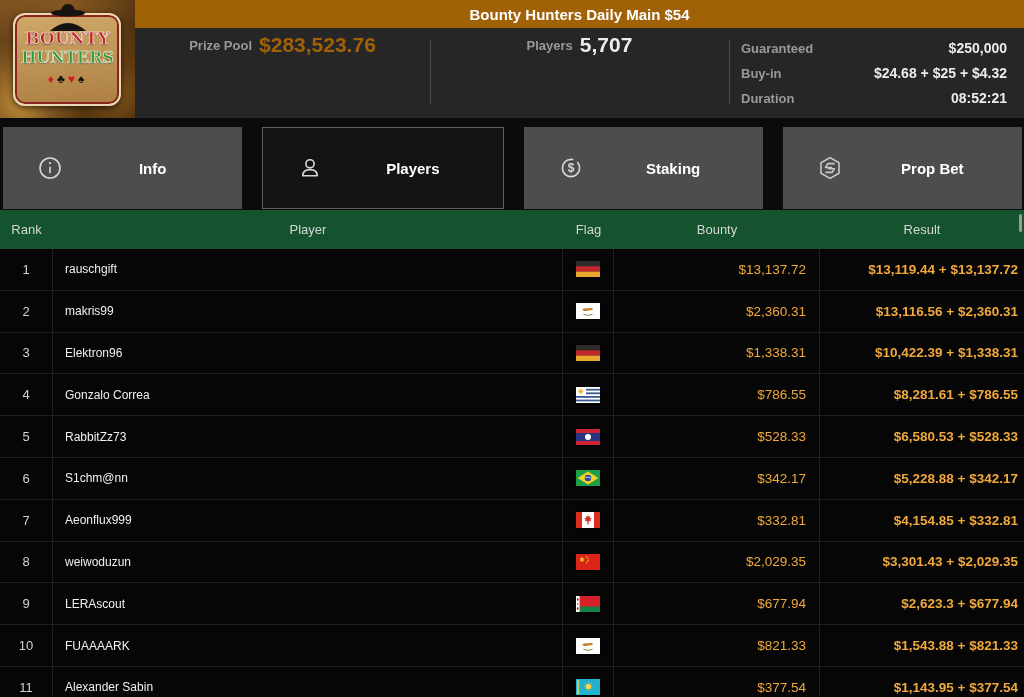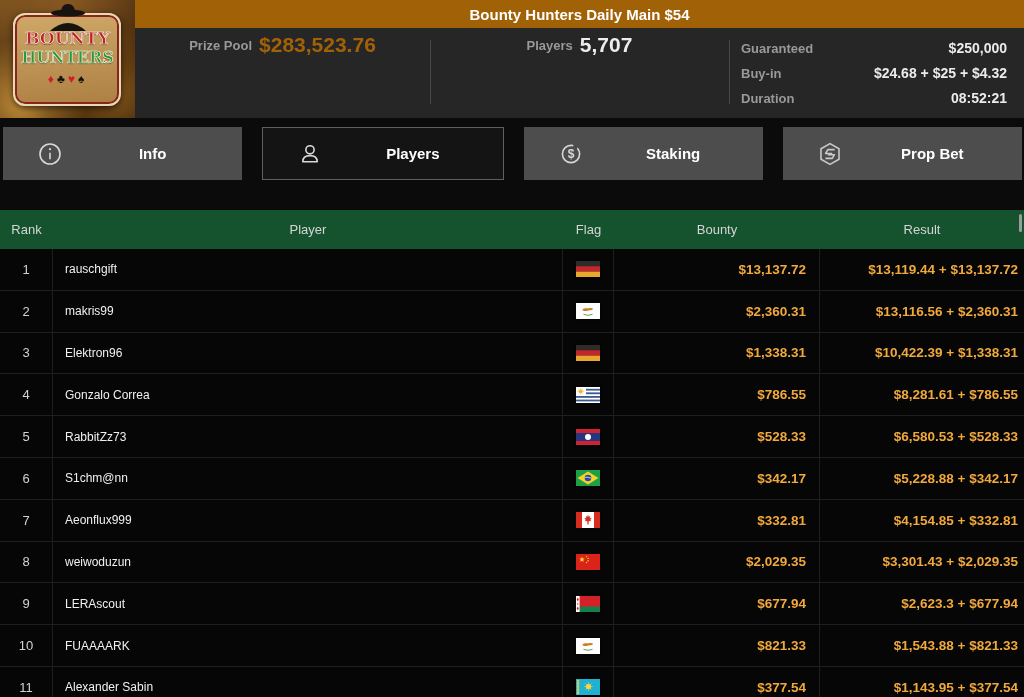--- a/index.html
+++ b/index.html
@@ -45,39 +45,39 @@
     box-sizing:border-box;
   }
   .cowboy{position:absolute;top:2px;left:50%;transform:translateX(-50%);z-index:6;}
   .logo-l1,.logo-l2{position:absolute;width:100%;text-align:center;font-family:"DejaVu Serif",serif;font-weight:bold;
     -webkit-text-stroke:0.7px #f7efdc;text-shadow:0 1px 1px rgba(0,0,0,.5);}
   .logo-l1{top:28px;font-size:17px;color:#c0222a;}
   .logo-l2{top:48px;font-size:16px;color:#2e9934;}
   .logo-suits{position:absolute;top:72px;width:100%;text-align:center;font-size:12px;letter-spacing:3px;}
   .suit-red{color:#cf1f26;} .suit-blk{color:#14100c;}
   
-  .tabs{position:absolute;top:127px;left:3px;right:2px;height:53px;display:flex;gap:20px;}
+  .tabs{position:absolute;top:127px;left:3px;right:2px;height:82px;display:flex;gap:20px;}
   .tab{flex:1;background:#4d4d4d;display:flex;align-items:center;cursor:pointer;box-sizing:border-box;}
   .tab.active{background:#141414;border:1px solid #5f5f5f;}
   .tab .ticon{margin-left:34px;width:26px;height:26px;flex:0 0 auto;display:flex;align-items:center;justify-content:center;}
   .tab .tlabel{flex:1;text-align:center;color:#ffffff;font-weight:bold;font-size:15px;}
   
   .thead{position:absolute;top:210px;left:0;right:0;height:39px;background:#14532d;
     display:flex;align-items:center;color:#d5d5d5;font-size:13px;}
   .th{text-align:center;}
   .th-rank{width:53px;} .th-player{width:510px;} .th-flag{width:51px;} .th-bounty{width:206px;} .th-result{flex:1;}
   .tbody{position:absolute;top:249px;left:0;right:0;bottom:0;overflow:hidden;}
   .row{height:41.8px;box-sizing:border-box;border-bottom:1px solid #1f1f1f;background:#060606;
     display:flex;align-items:center;}
   .cell{height:100%;display:flex;align-items:center;box-sizing:border-box;}
   .cell.rank{width:53px;justify-content:center;color:#d2d2d2;font-size:13px;border-right:1px solid #1f1f1f;}
   .cell.player{width:510px;padding-left:12px;color:#f0f0f0;font-size:12px;border-right:1px solid #1f1f1f;}
   .cell.flag{width:51px;justify-content:center;border-right:1px solid #1f1f1f;}
   .cell.flag svg{display:block;box-shadow:0 0 2px rgba(0,0,0,.8);}
-  .cell.bounty{width:206px;justify-content:flex-end;padding-right:13px;color:#f2a93c;font-weight:bold;font-size:13.5px;border-right:1px solid #1f1f1f;}
+  .cell.bounty{width:206px;justify-content:flex-end;padding-right:13px;color:#f2a93c;font-weight:normal;font-size:13.5px;border-right:1px solid #1f1f1f;}
   .cell.result{flex:1;justify-content:flex-end;padding-right:6px;color:#f2a93c;font-weight:bold;font-size:13.5px;}
   .scroll-thumb{position:absolute;right:2px;top:214px;width:3px;height:18px;background:#9b9b9b;border-radius:2px;}
 </style>
 </head>
 <body>
 
 <div class="logo">
   <div class="badge"></div>
   <svg class="cowboy" width="64" height="30" viewBox="0 0 64 30">
     <ellipse cx="32" cy="11" rx="17" ry="3.6" fill="#171310"></ellipse>

